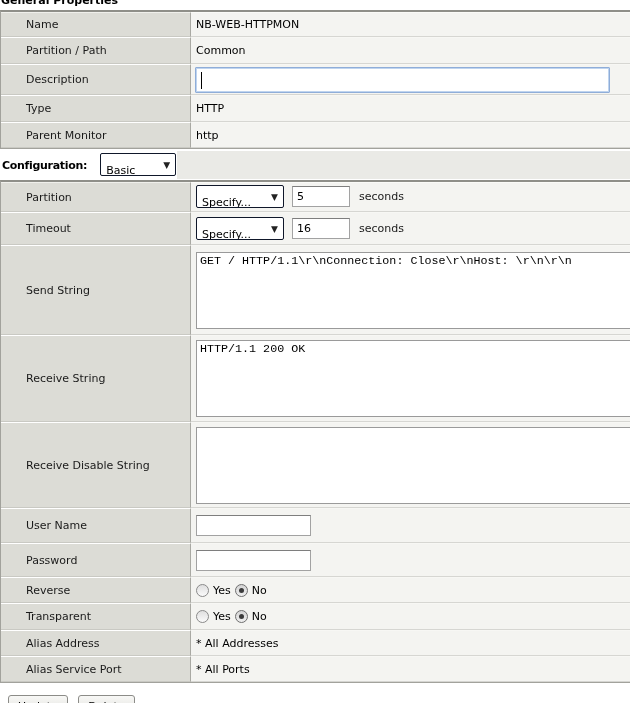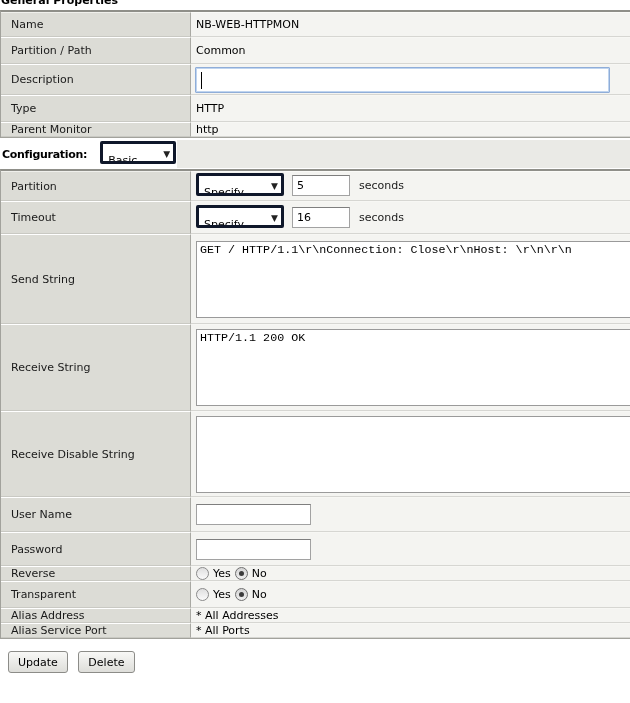--- a/index.html
+++ b/index.html
@@ -14,47 +14,47 @@
     font-weight:bold; font-size:11px; color:#000;
     margin:-6.5px 0 3.5px 1px; height:13px;
   }
   table.props {
     border-collapse:separate; border-spacing:0;
     width:662px; table-layout:fixed;
     border:1px solid #a2a29c; border-top:2px solid #8f8f89;
   }
   table.props th {
     background:#dcdcd6; text-align:left; font-weight:normal;
-    padding:0 4px 0 10px; font-size:11px; color:#1a1a1a;
+    padding:0 4px 0 25px; font-size:11px; color:#1a1a1a;
     border-right:1px solid #a9a9a3;
     border-top:1px solid #ffffff; border-bottom:1px solid #c9c9c3;
     vertical-align:middle;
   }
   table.props td {
     background:#f4f4f1; padding:0 4px 0 5px;
     border-top:1px solid #f7f7f4; border-bottom:1px solid #d6d6d2;
     vertical-align:middle; color:#000;
   }
   table.props tr:first-child th { border-top:1px solid #f0f0ec; }
   table.props tr:first-child td { border-top:1px solid #fbfbf8; }
-  tr.rh25 > * { height:25px; } tr.rh26 > * { height:15px; }
+  tr.rh25 > * { height:25px; } tr.rh26 > * { height:26px; }
   tr.rh27 > * { height:27px;margin-top:8px; } tr.rh30 > * { height:30px; }
   tr.rh31 > * { height:31px; } tr.rh33 > * { height:33px;margin-top:11px; }
   tr.rh90 > * { height:90px; } tr.rh87 > * { height:87px; }
   tr.rh86 > * { height:86px; } tr.rh35 > * { height:35px; }
   tr.rh34 > * { height:34px; }
 
   .config-row { margin:3px 0 2px 2px; height:26px; display:flex; align-items:center; }
   .config-strip { flex:1 1 auto; height:28px; background:#eaeae6; margin-left:1px; margin-right:-2px; }
   .config-label { font-weight:bold; color:#000; margin-right:13px; letter-spacing:-0.3px; }
 
   .sel { position:relative; display:inline-block; vertical-align:middle; }
   .sel select {
     -webkit-appearance:none; appearance:none;
-    background:#fff; border:3px solid #0f172a; border-radius:2px;
+    background:#fff; border:1px solid #0f172a; border-radius:2px;
     font-family:"DejaVu Sans","Liberation Sans",sans-serif; font-size:11px; color:#000;
     padding:10px 18px 0 5px; height:23px; width:100%;
   }
   .sel .arrow {
     position:absolute; right:6px; top:50%; margin-top:-5px;
     font-size:9px; color:#222; pointer-events:none;
   }
   .sel-basic { width:76px; flex:none; }
   .sel-specify { width:88px; }
 

